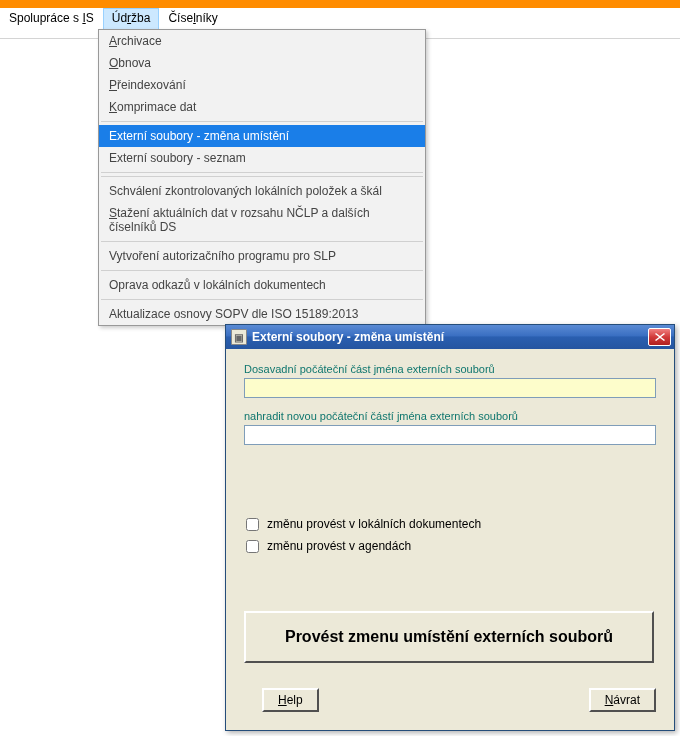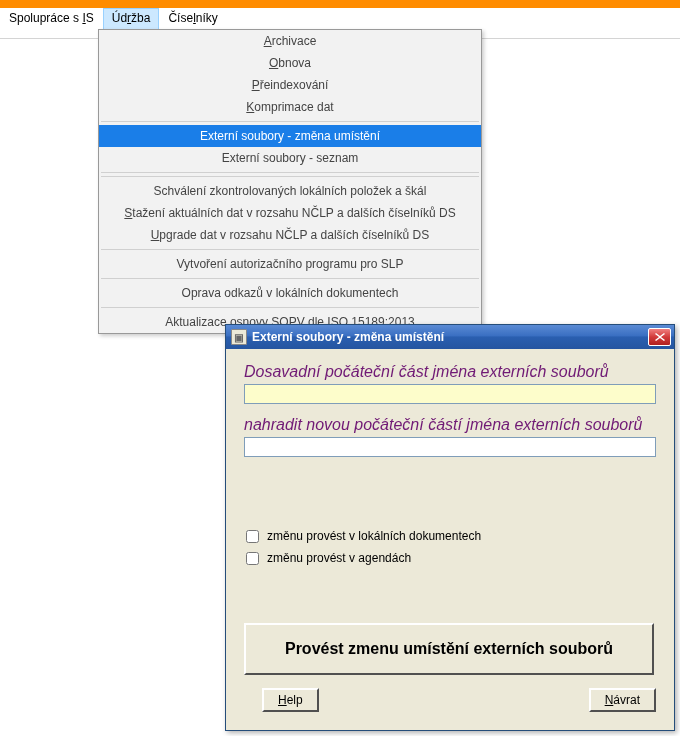--- a/index.html
+++ b/index.html
@@ -32,25 +32,24 @@
     .menu-item.active {
       background: #cce8ff;
       border: 1px solid #99d1ff;
       padding: 2px 8px;
     }
     .menu-item u { text-decoration: underline; }
     .dropdown {
       position: absolute;
       left: 98px;
       top: 29px;
-      width: 384px;
+      width: 328px;
       background: #f2f2f2;
       border: 1px solid #999;
       box-shadow: 2px 2px 4px rgba(0,0,0,0.2);
-      text-align: center;
     }
     .dd-item {
       padding: 4px 10px;
       color: #444;
       cursor: default;
     }
     .dd-item u { text-decoration: underline; }
     .dd-item.highlighted {
       background: #1a7ee8;
       color: #fff;
@@ -106,24 +105,23 @@
       font-weight: bold;
       font-size: 11px;
       cursor: default;
     }
     .dialog-body {
       padding: 14px 18px;
       position: relative;
       height: calc(100% - 24px);
     }
     .field-label {
-      color: #701a75;
+      color: #0f766e;
       margin-bottom: 3px;
-      font-size: 16px;
-      font-style: italic;
+      font-size: 11px;
     }
     .text-input {
       width: 100%;
       height: 20px;
       border: 1px solid #7f9db9;
       background: #fff;
       font-family: inherit;
       font-size: 12px;
       padding: 1px 3px;
       margin-bottom: 12px;
@@ -198,21 +196,20 @@
   <div class="dd-item"><u>O</u>bnova</div>
   <div class="dd-item"><u>P</u>řeindexování</div>
   <div class="dd-item"><u>K</u>omprimace dat</div>
   <div class="dd-sep"></div>
   <div class="dd-item highlighted">Externí soubory - změna umístění</div>
   <div class="dd-item">Externí soubory - seznam</div>
   <div class="dd-sep"></div>
   <div class="dd-sep"></div>
   <div class="dd-item">Schválení zkontrolovaných lokálních položek a škál</div>
   <div class="dd-item"><u>S</u>tažení aktuálních dat v rozsahu NČLP a dalších číselníků DS</div>
-  <div class="dd-item"><u>U</u>pgrade dat v rozsahu NČLP a dalších číselníků DS</div>
   <div class="dd-sep"></div>
   <div class="dd-item">Vytvoření autorizačního programu pro SLP</div>
   <div class="dd-sep"></div>
   <div class="dd-item">Oprava odkazů v lokálních dokumentech</div>
   <div class="dd-sep"></div>
   <div class="dd-item">Aktualizace osnovy SOPV dle ISO 15189:2013</div>
 </div>
 
 <div class="dialog">
   <div class="titlebar">

